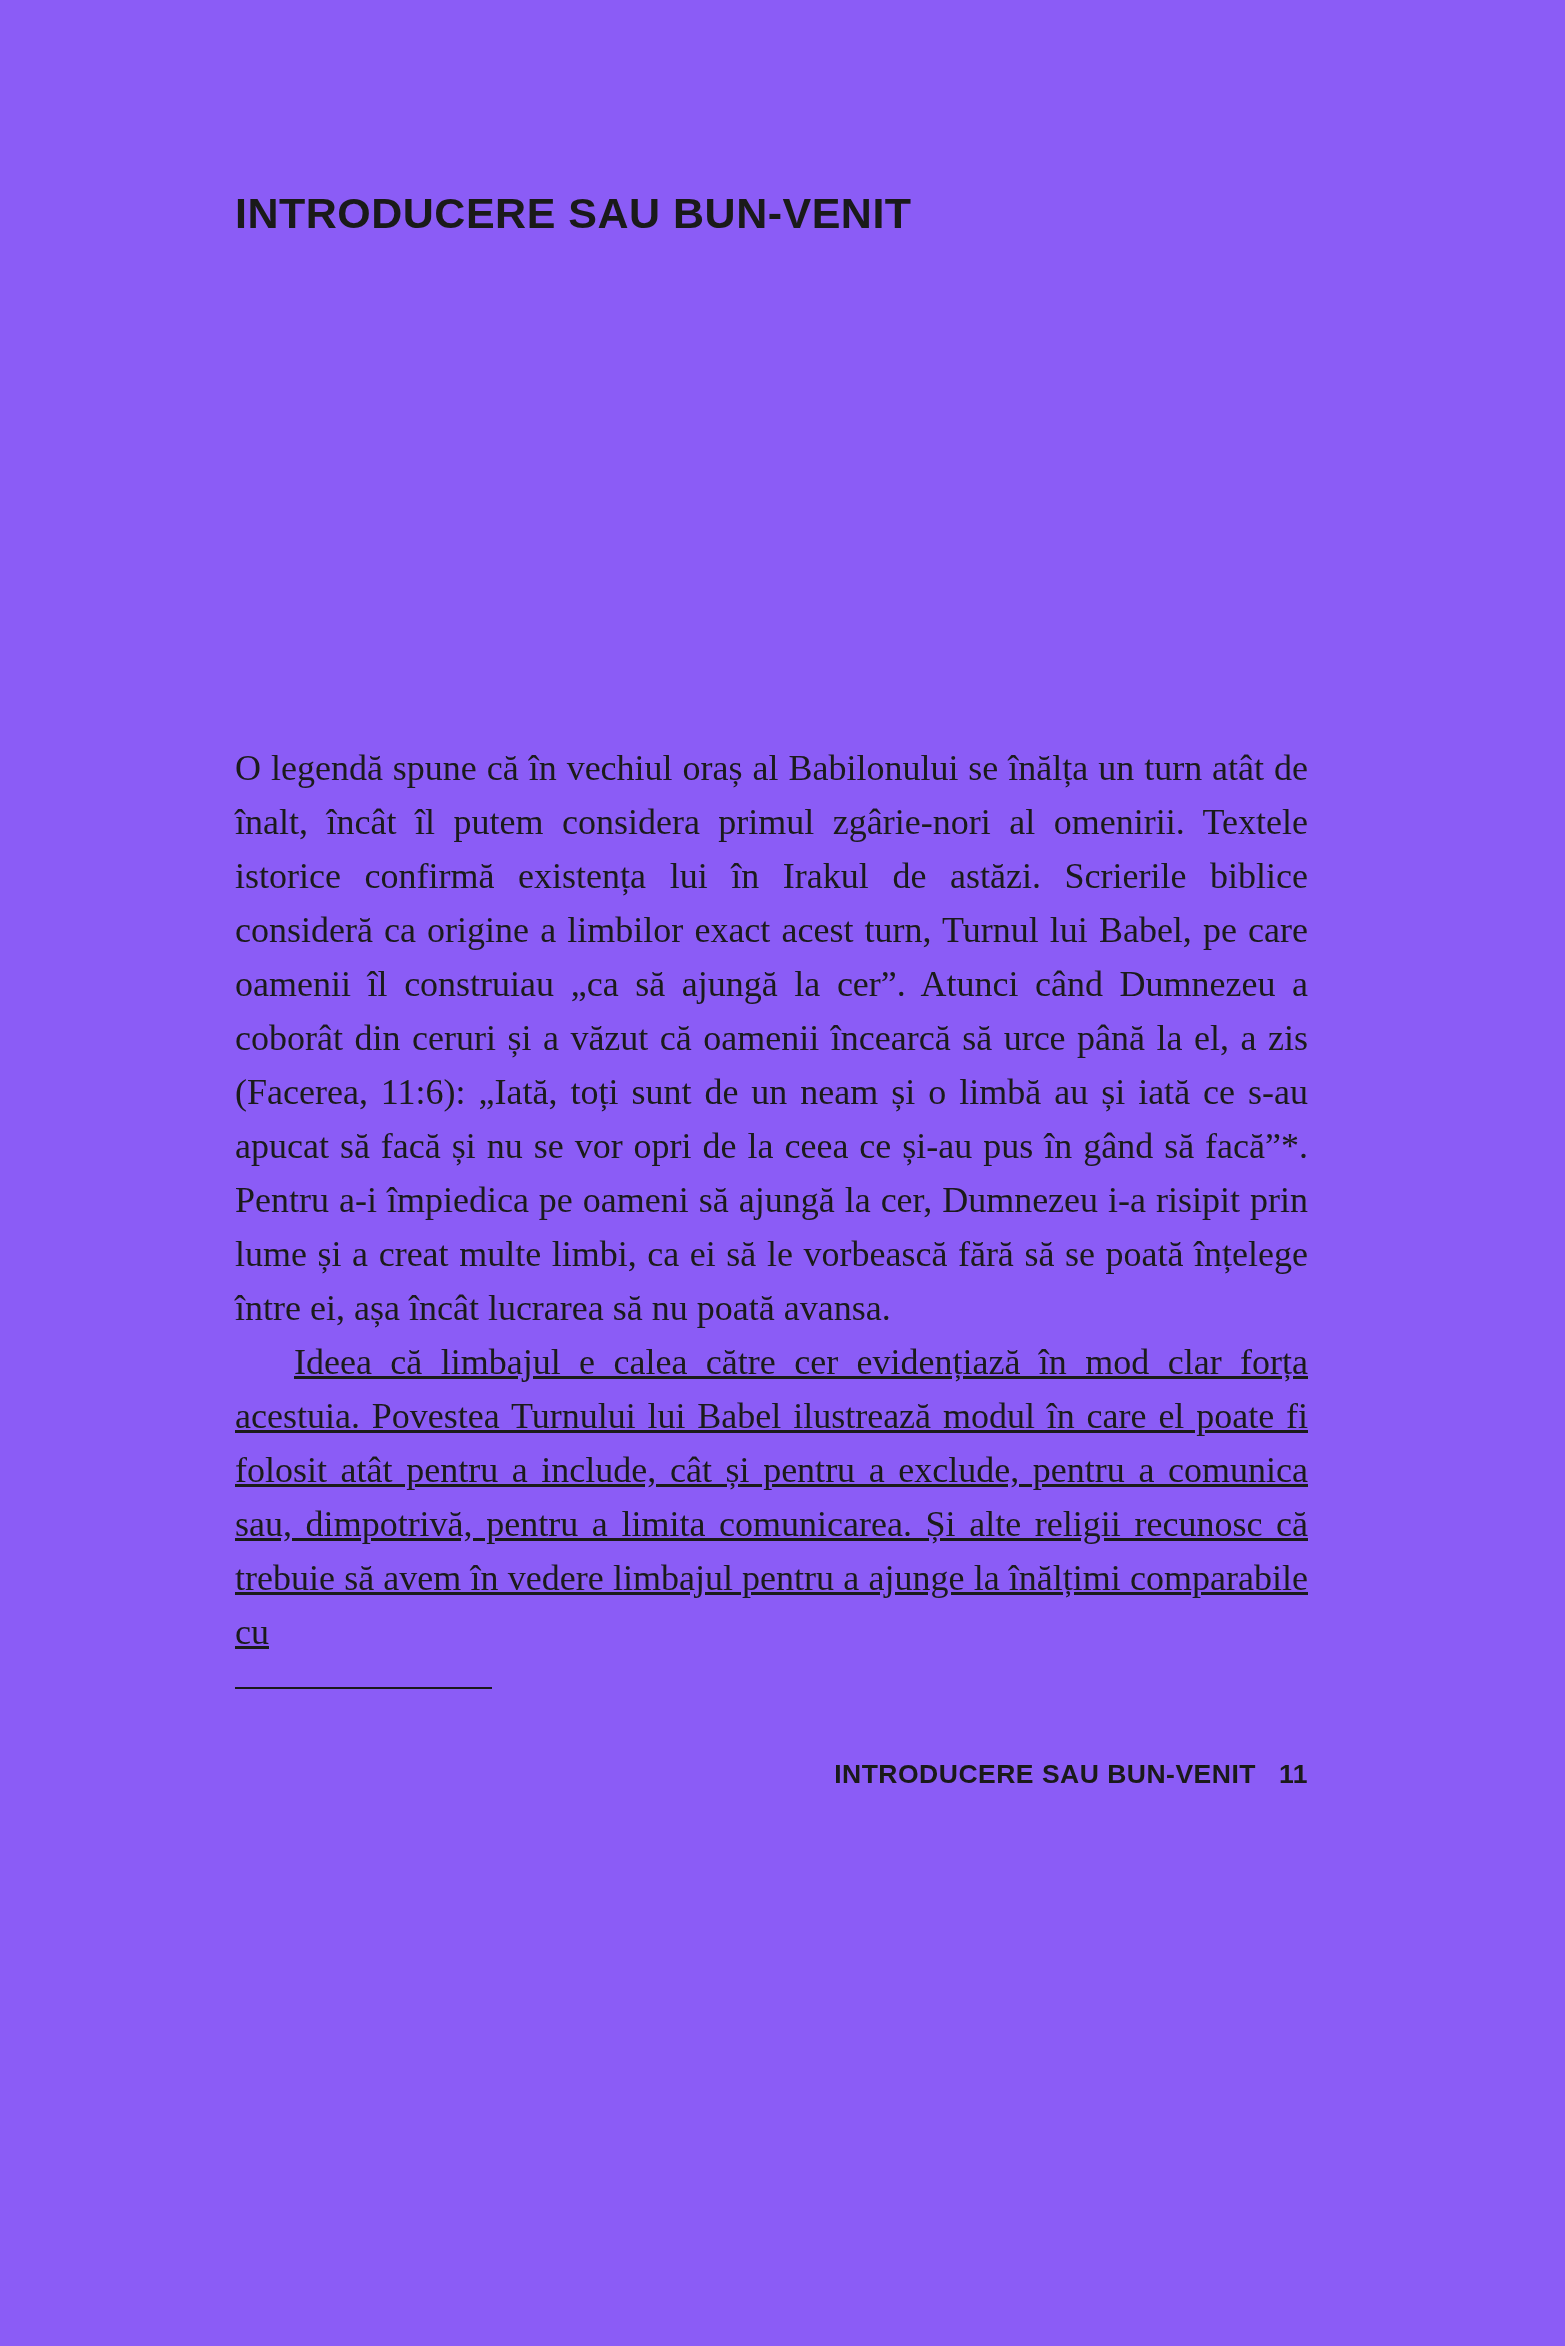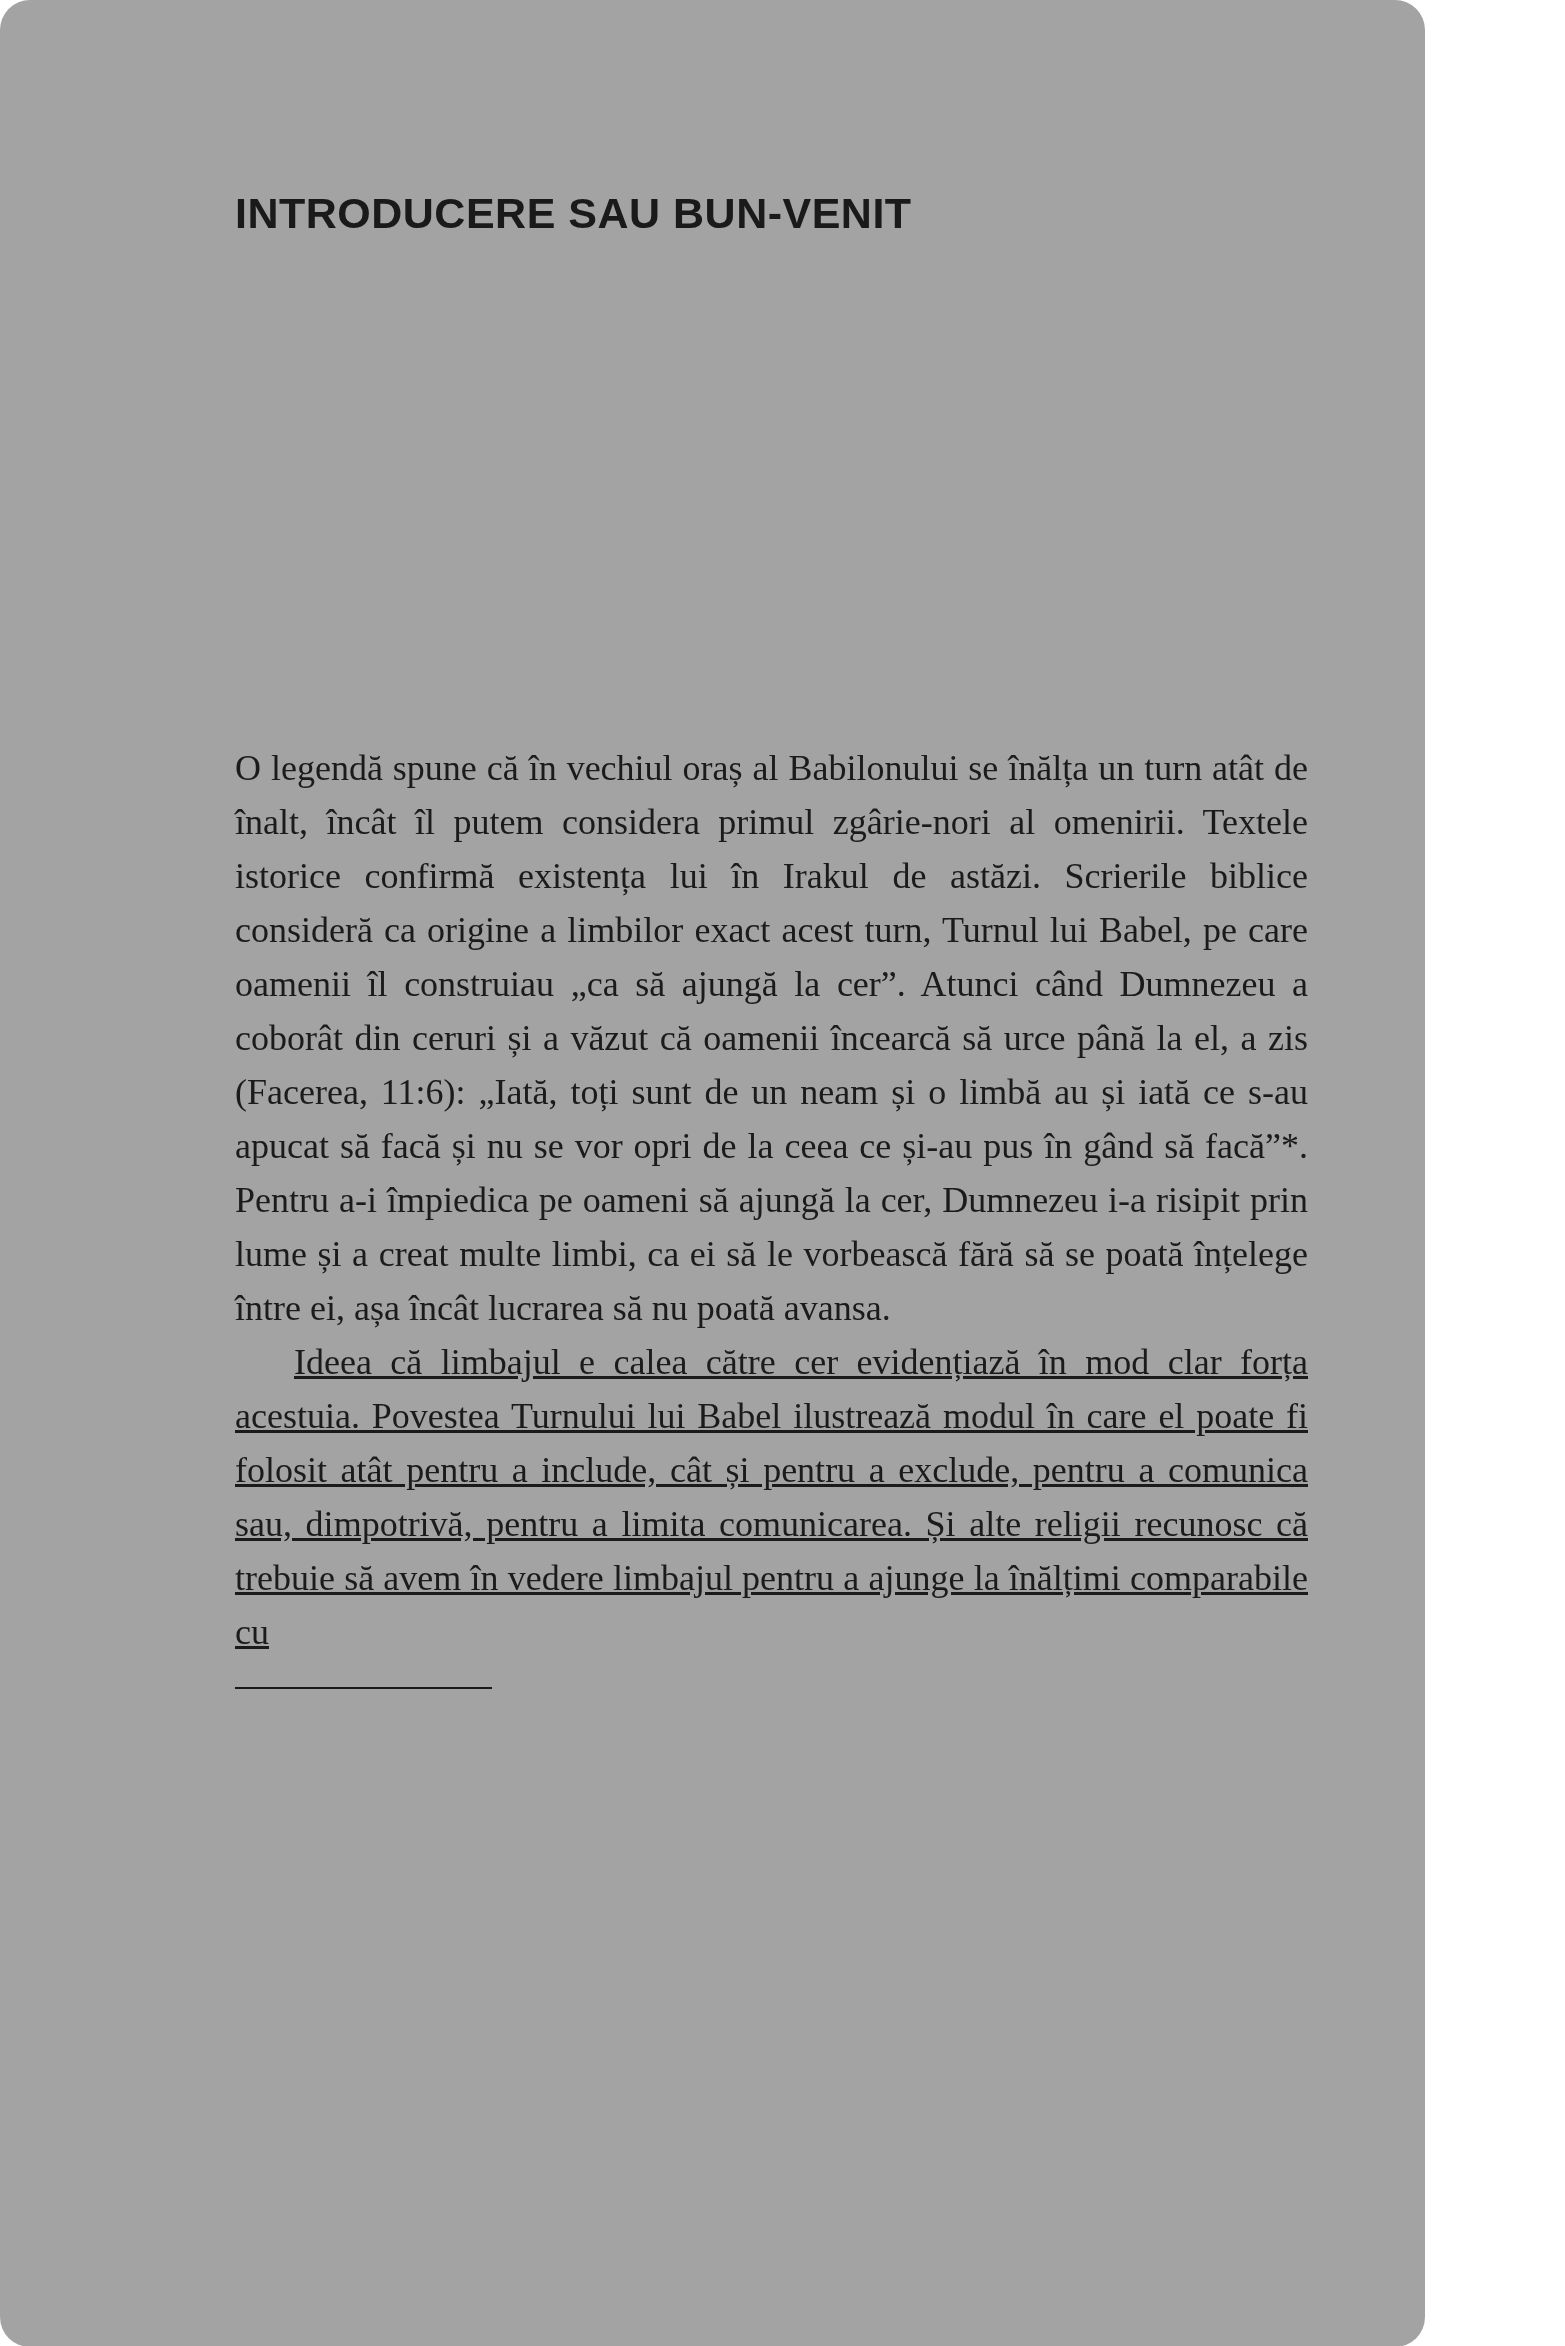--- a/index.html
+++ b/index.html
@@ -1,27 +1,26 @@
 <!DOCTYPE html>
 <html lang="ro" style="font-size:15px"><head>
 <meta charset="utf-8">
 <title>Book page</title>
 <style>
   * { margin: 0; padding: 0; box-sizing: border-box; }
   html, body { background: #ffffff; }
 
   .page {
     position: relative;
-    width: 1425px;
+    width: 1565px;
     height: 2347px;
-    background: #a3a3a3;
+    background: #8b5cf6;
     color: #1c1c1c;
     font-family: "Liberation Serif", "DejaVu Serif", serif;
     overflow: hidden;
-    border-radius: 30px;
   }
 
   .content {
     position: absolute;
     left: 235px;
     top: 0;
     width: 1073px;
   }
 
   .chapter-title {
@@ -85,16 +84,19 @@
     <h1 class="chapter-title">INTRODUCERE SAU BUN-VENIT</h1>
 
     <div class="body-text">
       <p class="para">O legendă spune că în vechiul oraș al Babilonului se înălța un turn atât de înalt, încât îl putem considera primul zgârie-nori al omenirii. Textele istorice confirmă existența lui în Irakul de astăzi. Scrierile biblice consideră ca origine a limbilor exact acest turn, Turnul lui Babel, pe care oamenii îl construiau „ca să ajungă la cer”. Atunci când Dumnezeu a coborât din ceruri și a văzut că oamenii încearcă să urce până la el, a zis (Facerea, 11:6): „Iată, toți sunt de un neam și o limbă au și iată ce s-au apucat să facă și nu se vor opri de la ceea ce și-au pus în gând să facă”*. Pentru a-i împiedica pe oameni să ajungă la cer, Dumnezeu i-a risipit prin lume și a creat multe limbi, ca ei să le vorbească fără să se poată înțelege între ei, așa încât lucrarea să nu poată avansa.</p>
       <p class="para indented">Ideea că limbajul e calea către cer evidențiază în mod clar forța acestuia. Povestea Turnului lui Babel ilustrează modul în care el poate fi folosit atât pentru a include, cât și pentru a exclude, pentru a comunica sau, dimpotrivă, pentru a limita comunicarea. Și alte religii recunosc că trebuie să avem în vedere limbajul pentru a ajunge la înălțimi comparabile cu</p>
     </div>
 
     <hr class="footnote-rule">
 
 
+    <div class="running-footer">
+      <span>INTRODUCERE SAU BUN-VENIT</span><span class="page-number">11</span>
+    </div>
 
   </div>
 </div>
 
 
 </body></html>

